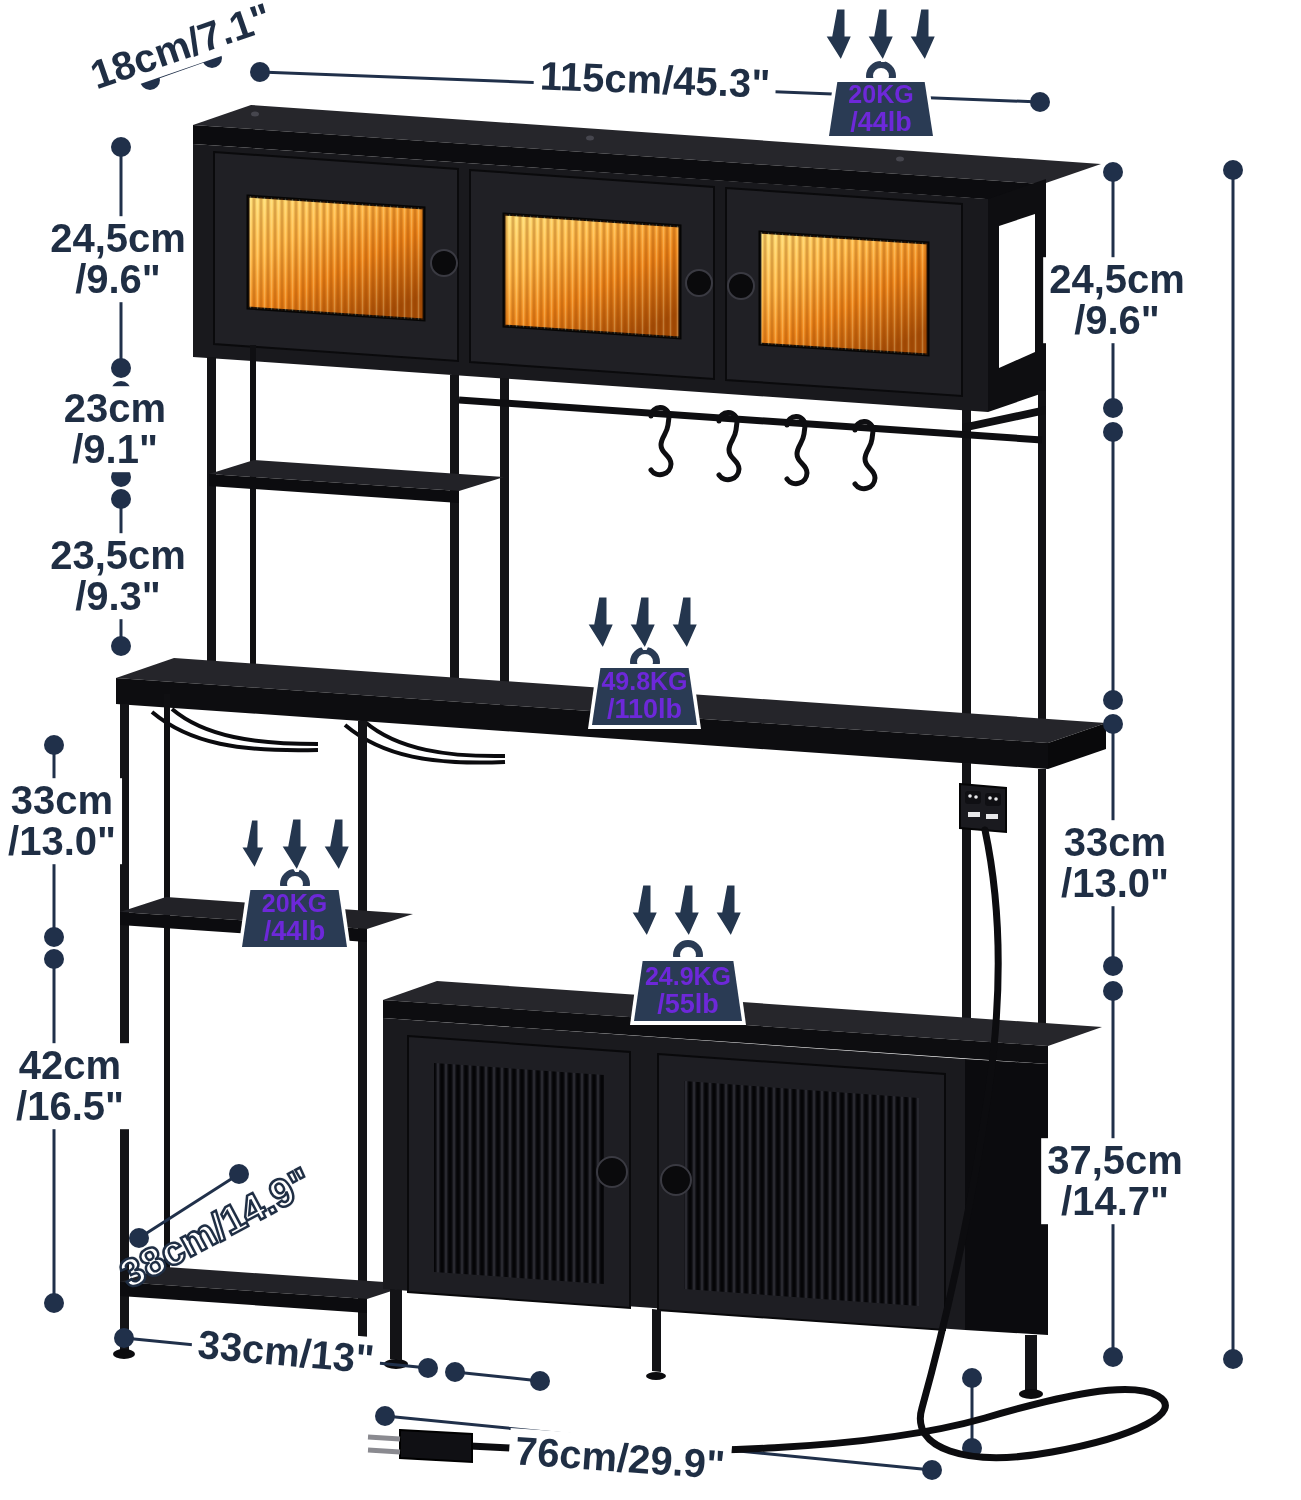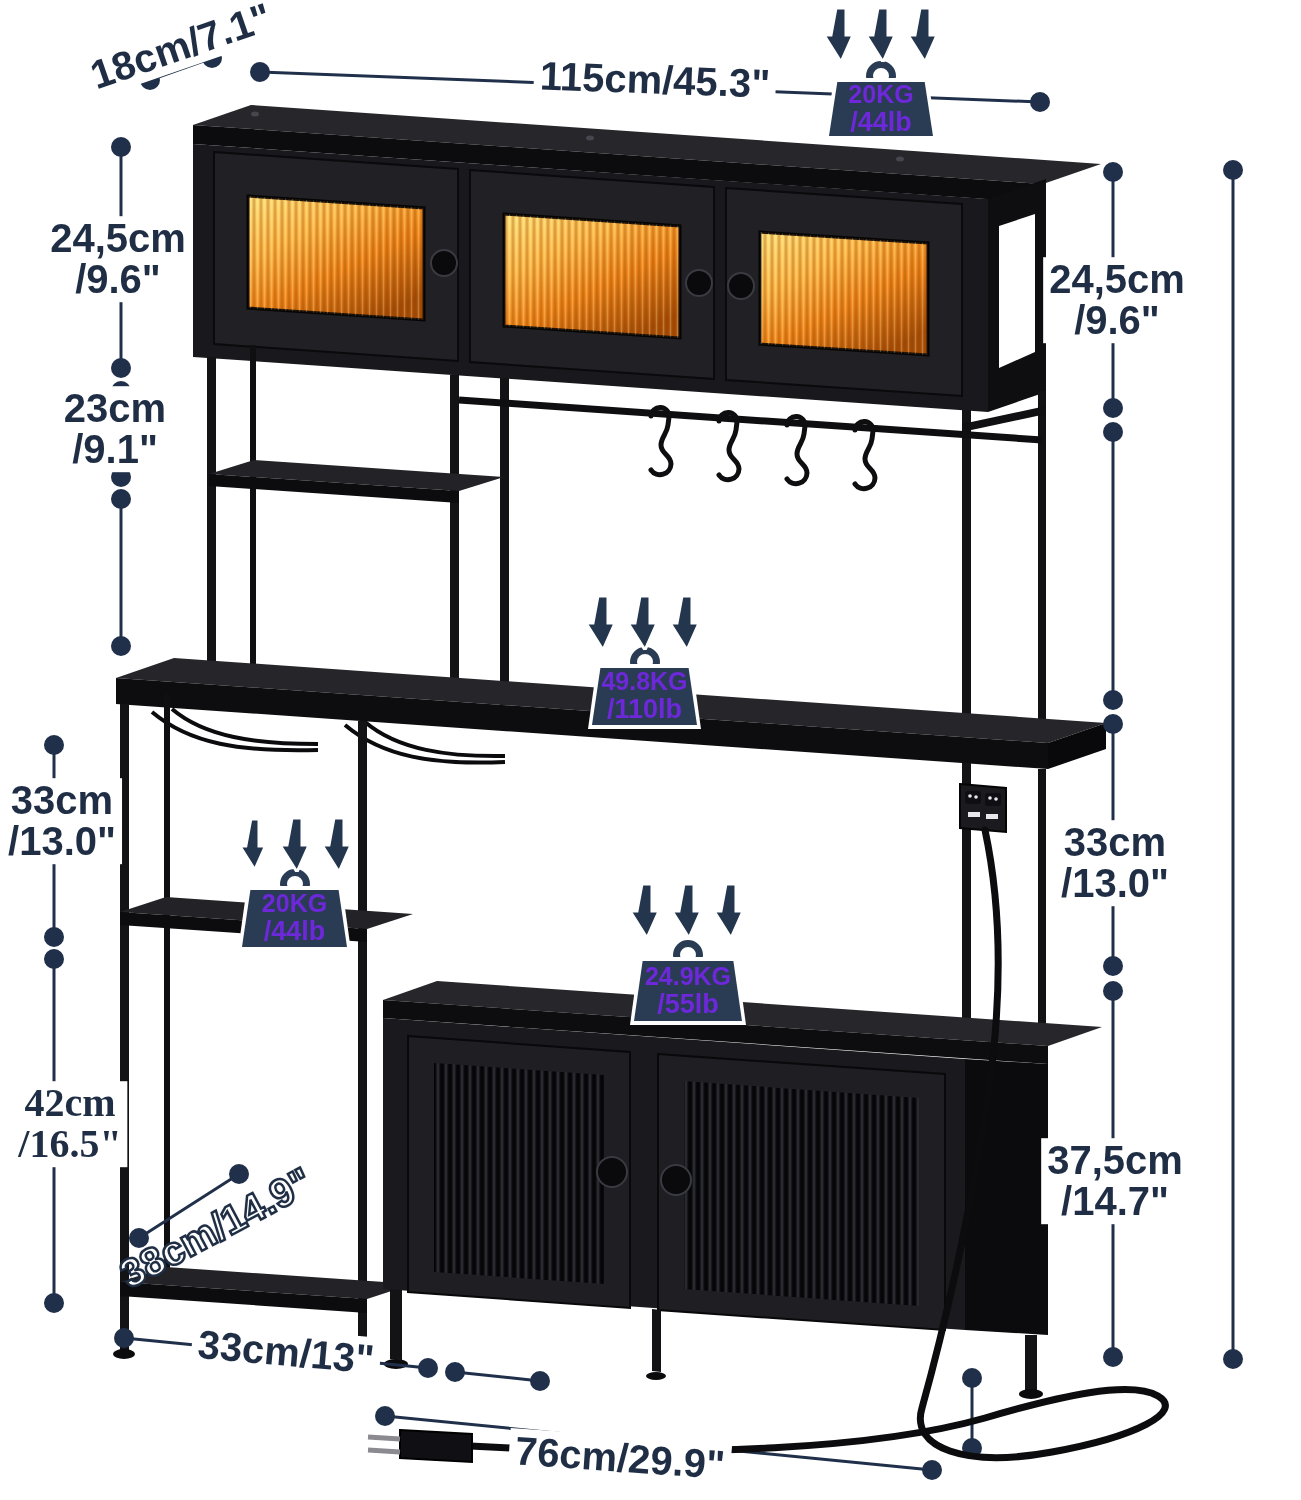--- a/index.html
+++ b/index.html
@@ -325,34 +325,38 @@
   <div class="dim" style="left:1117px;top:300px;transform:translate(-50%,-50%);">
     <span>24,5cm</span>
       <span>/9.6"</span>
     </div>
 
   <div class="dim" style="left:115px;top:414px;transform:translate(-50%,-50%);margin-top:15px;">
     <span>23cm</span>
       <span>/9.1"</span>
     </div>
 
+  <div class="dim" style="left:118px;top:576px;transform:translate(-50%,-50%);">
+    <span>23,5cm</span>
+      <span>/9.3"</span>
+    </div>
 
 
 
   <div class="dim" style="left:62px;top:821px;transform:translate(-50%,-50%);">
     <span>33cm</span>
       <span>/13.0"</span>
     </div>
 
   <div class="dim" style="left:1115px;top:863px;transform:translate(-50%,-50%);">
     <span>33cm</span>
       <span>/13.0"</span>
     </div>
 
-  <div class="dim" style="left:70px;top:1124px;transform:translate(-50%,-50%);font-family:Liberation Serif, serif;">
+  <div class="dim" style="left:70px;top:1086px;transform:translate(-50%,-50%);">
     <span>42cm</span>
       <span>/16.5"</span>
     </div>
 
   <div class="dim sl outline" style="left:216px;top:1228px;transform:translate(-50%,-50%) rotate(-28deg);">
     <span>38cm/14.9"</span></div>
 
   <div class="dim" style="left:1115px;top:1181px;transform:translate(-50%,-50%);">
     <span>37,5cm</span>
       <span>/14.7"</span>

